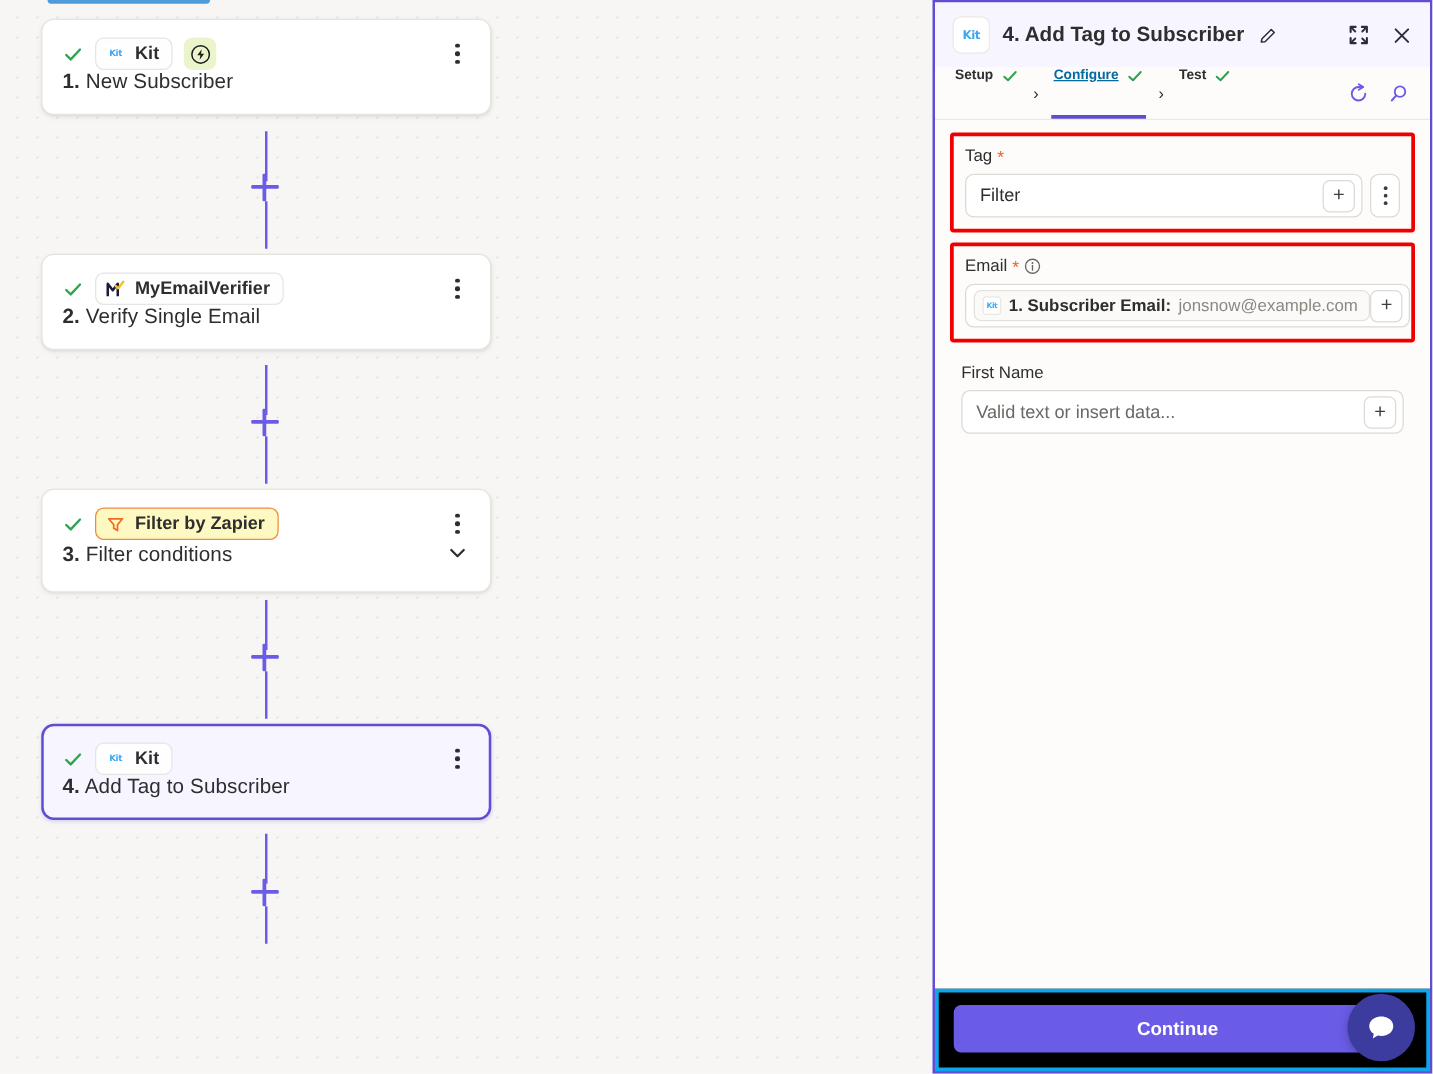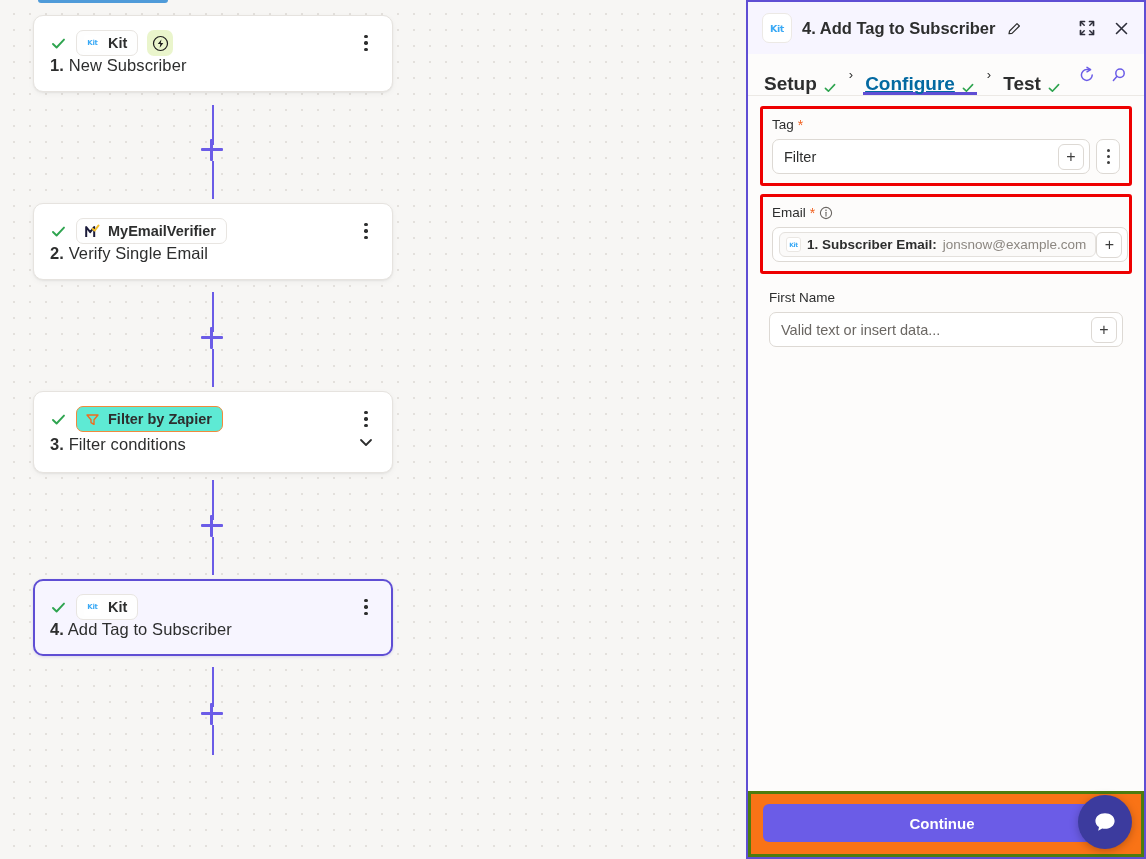--- a/index.html
+++ b/index.html
@@ -47,21 +47,21 @@
   .check svg { display: block; }
 
   .app-chip {
     display: inline-flex; align-items: center; gap: 7px;
     height: 26px; padding: 0 10px 0 7px;
     background: #fefefe; border: 1px solid #e8e5e1; border-radius: 7px;
     font-size: 14.5px; font-weight: 700; color: #2d2e2e;
     white-space: nowrap;
   }
   .app-chip.filter-chip {
-    background: #5eead4; border: 1px solid #f08a3c; color: #2d2e2e;
+    background: #fef9c3; border: 1px solid #f08a3c; color: #2d2e2e;
   }
   .chip-ico { width: 17px; height: 17px; flex:0 0 auto; display:flex; align-items:center; justify-content:center; }
   .kit-logo {
     width: 17px; height: 17px; border-radius: 3px; background: #fff;
     display:flex; align-items:center; justify-content:center;
     font-size: 7px; font-weight: 900; color: #3aa9f5; letter-spacing: -0.3px;
     font-family: "DejaVu Sans", sans-serif;
   }
   .bolt-badge {
     width: 26px; height: 26px; border-radius: 7px; background: #eaf5cc;
@@ -109,22 +109,22 @@
   .head-title { font-size: 16.5px; font-weight: 700; color: #2d2e2e; white-space: nowrap; }
   .pencil { margin-left: 2px; display:flex; align-items:center; cursor:pointer; }
   .head-actions { margin-left: auto; display: flex; align-items: center; gap: 12px; }
   .icon-btn { width: 22px; height: 22px; display:flex; align-items:center; justify-content:center; cursor: pointer; }
 
   .tabs {
     height: 42px; background: #fdfcfb; border-bottom: 1px solid #ece9e5;
     display: flex; align-items: center; padding: 0 14px; gap: 10px; flex: 0 0 auto;
   }
   .tab {
-    display: flex; align-items: flex-end; gap: 6px; height: 41px;
-    font-size: 19px; font-weight: 700; color: #2d2e2e; cursor: pointer;
+    display: flex; align-items: flex-start; gap: 6px; height: 41px;
+    font-size: 11px; font-weight: 700; color: #2d2e2e; cursor: pointer;
     padding: 0 2px; position: relative;
   }
   .tab.active { color: #0369a1; box-shadow: inset 0 -3px 0 #5f4ed4; text-decoration: underline; }
   .tab-sep { color: #2d2e2e; font-size: 13px; }
   .tabs-actions { margin-left: auto; display: flex; align-items: center; gap: 10px; }
 
   .panel-body { flex: 1 1 auto; overflow: hidden; padding: 10px 12px 0 12px; background: #fdfcfb; }
 
   .field { margin-bottom: 6px; padding: 8px 9px 9px 9px; border-radius: 3px; }
   .field.hl { border: 3px solid #ee0000; margin-bottom: 8px; }
@@ -166,23 +166,23 @@
     width: 15px; height: 15px; border-radius: 3px; background: #fff;
     border: 1px solid #eae7e3;
     display:flex; align-items:center; justify-content:center;
     font-size: 6px; font-weight: 900; color: #3aa9f5; letter-spacing: -0.3px;
     font-family: "DejaVu Sans", sans-serif; flex:0 0 auto;
   }
   .token-key { font-weight: 700; color: #2d2e2e; }
   .token-val { color: #8c8781; }
 
   .panel-foot {
-    flex: 0 0 auto; padding: 10px 20px 12px 12px; background: #f97316;
+    flex: 0 0 auto; padding: 10px 20px 12px 12px; background: #000000;
     border-top: 1px solid #ece9e5;
-    border: 3px solid #4d7c0f; margin: 0 0 0 0;
+    border: 3px solid #0ea5e9; margin: 0 0 0 0;
   }
   .continue-btn {
     width: 100%; height: 38px; border: none; border-radius: 6px;
     background: #6b5ce7; color: #fff; font-size: 15px; font-weight: 700;
     font-family: "Liberation Sans", sans-serif; cursor: pointer;
   }
 
   #chat-bubble {
     position: absolute; right: 14px; bottom: 10px;
     width: 54px; height: 54px; border-radius: 50%;

